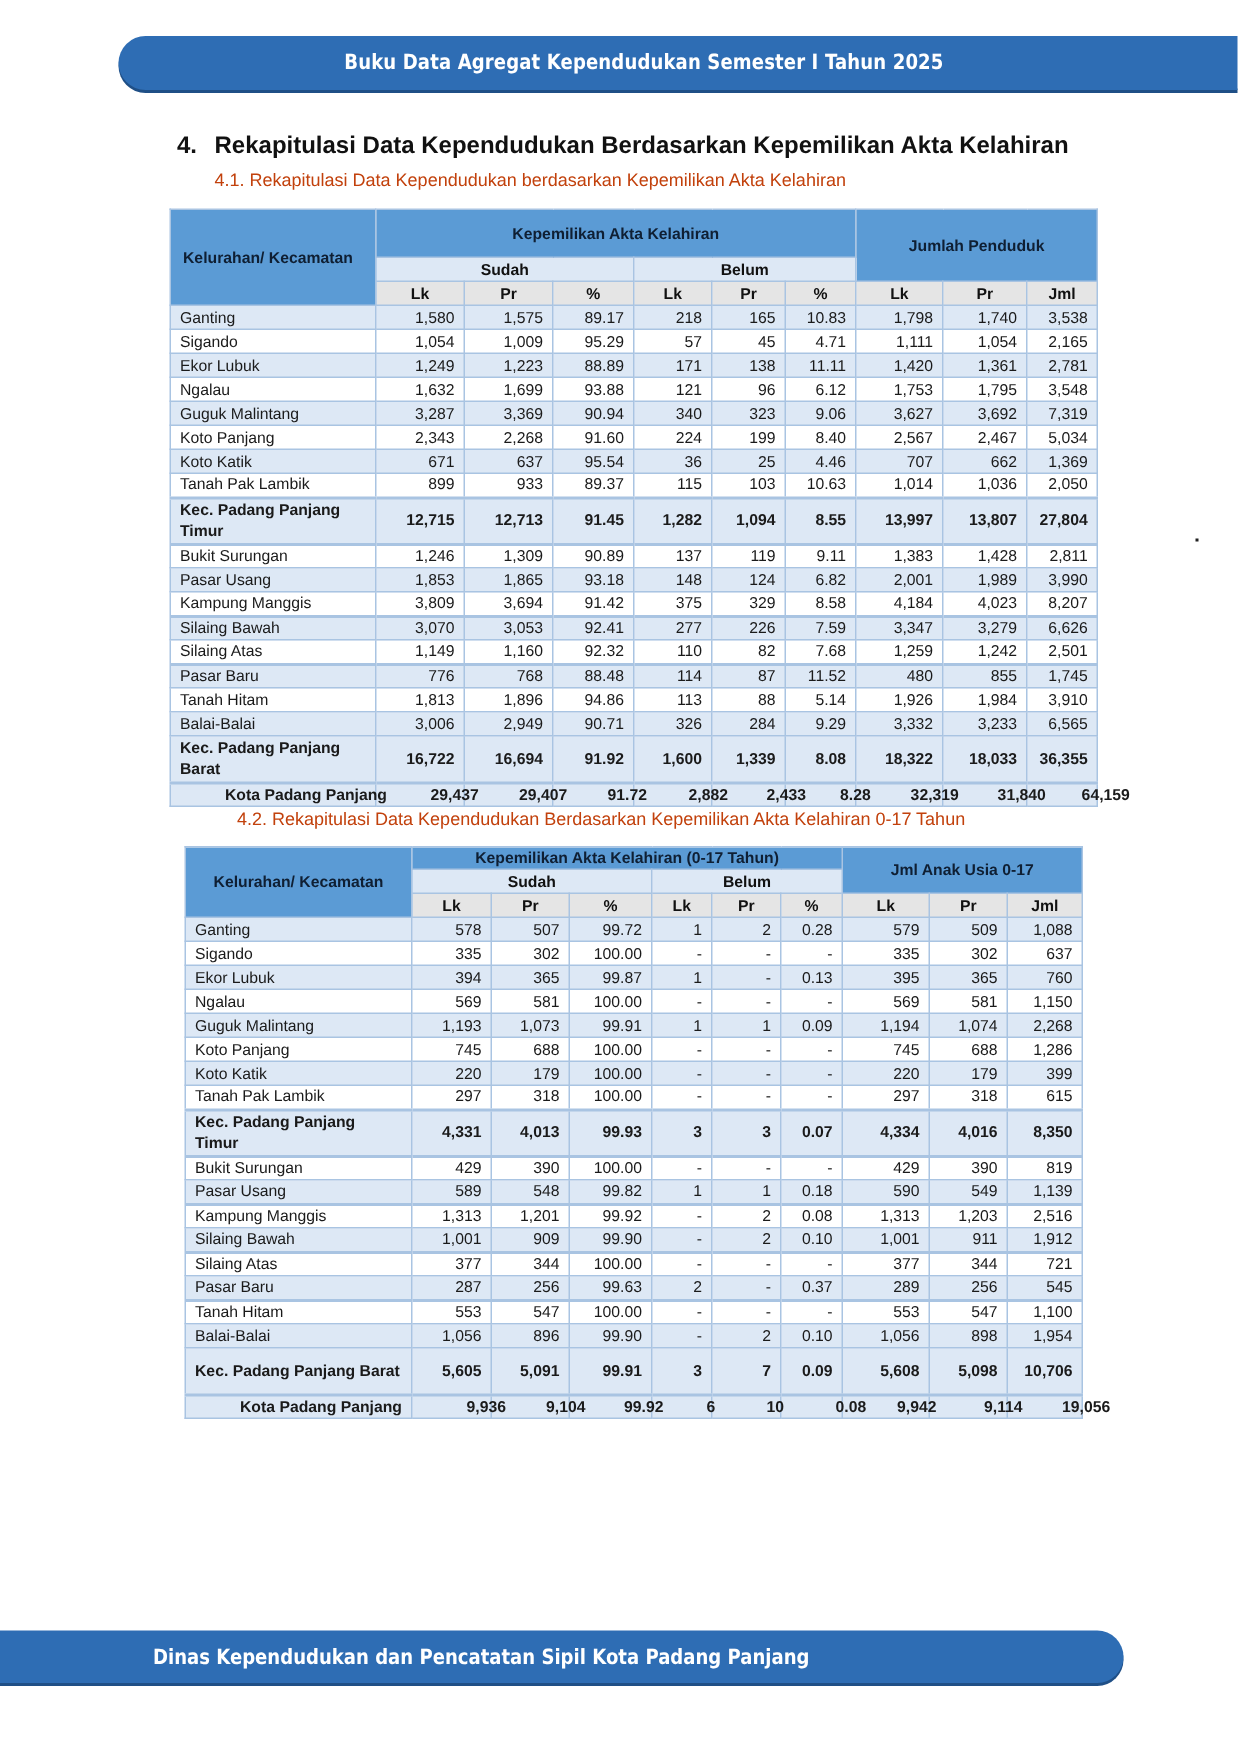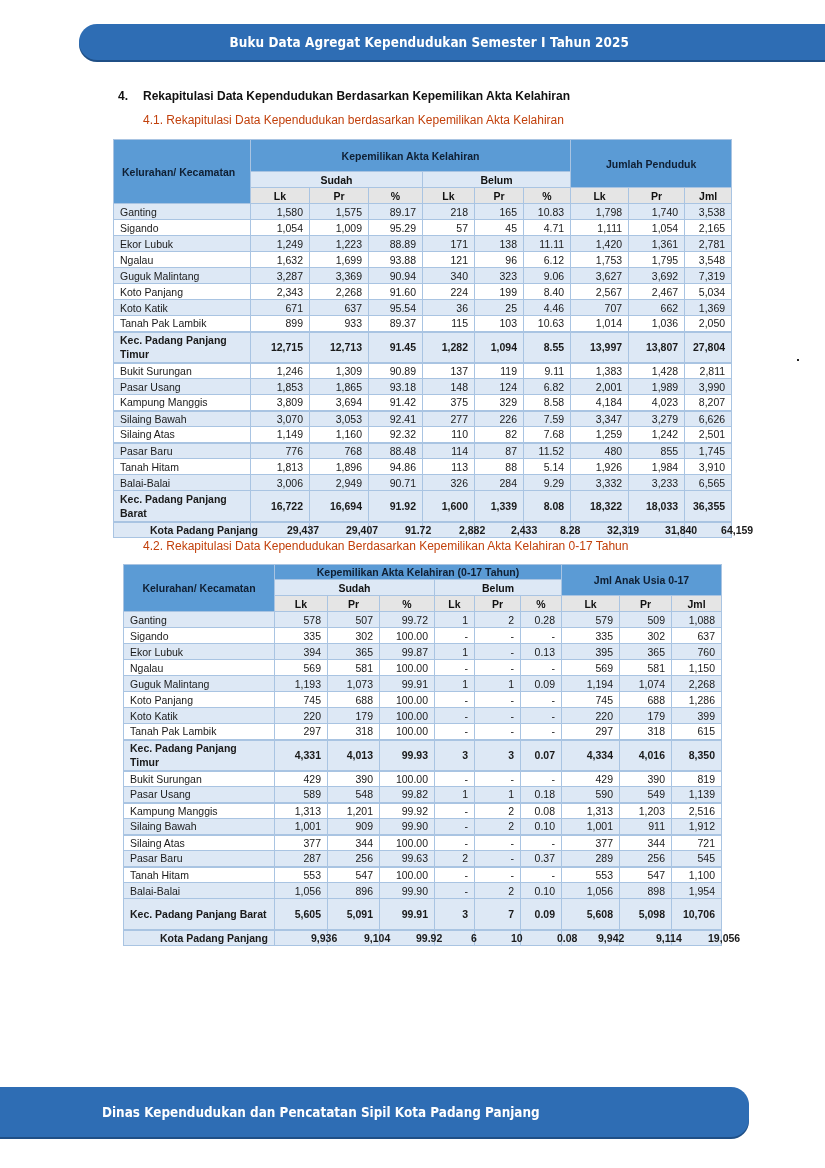--- a/index.html
+++ b/index.html
@@ -11,38 +11,38 @@
     background: #2e6db4; border-radius: 18px 0 0 18px;
     box-shadow: 0 2px 0 #1f4f86;
     display: flex; align-items: center; justify-content: center;
     padding-right: 60px;
   }
   .top-banner span {
     color: #ffffff; font-weight: bold; font-size: 14px; letter-spacing: 0.1px;
     font-family: "DejaVu Sans", sans-serif; transform: scaleX(0.86); display: inline-block;
   }
   .bottom-banner {
-    position: absolute; left: 0; top: 1087px; width: 749px; height: 50px;
+    position: absolute; left: 0; top: 1087px; width: 749px; height: 35px;
     background: #2e6db4; border-radius: 0 18px 18px 0;
     box-shadow: 0 2px 0 #1f4f86;
     display: flex; align-items: center;
     padding-left: 102px;
   }
   .bottom-banner span {
     color: #ffffff; font-weight: bold; font-size: 14px;
     font-family: "DejaVu Sans", sans-serif; transform: scaleX(0.86); transform-origin: left center; display: inline-block;
   }
 
   .section-heading {
-    position: absolute; left: 118px; top: 89px; font-size: 12px; font-weight: bold; color: #111;
+    position: absolute; left: 118px; top: 89px; font-size: 16px; font-weight: bold; color: #111;
   }
   .section-heading .num { display: inline-block; width: 25px; }
   .sub-heading { position: absolute; font-size: 12px; color: #c2410c; }
   .sub1 { left: 143px; top: 113px; }
-  .sub2 { left: 143px; top: 539px; }
+  .sub2 { left: 158px; top: 539px; }
 
   table.data {
     position: absolute; border-collapse: collapse; font-size: 10.5px; table-layout: fixed;
   }
   table.data td, table.data th {
     border: 1px solid #a9c4e2; padding: 0 6px; height: 16px; line-height: 14px; white-space: nowrap;
   }
   table.data th { font-weight: bold; text-align: center; color: #111; }
   table.data th.dark { background: #5b9bd5; color: #0f1f33; }
   table.data th.light { background: #dde8f5; }

